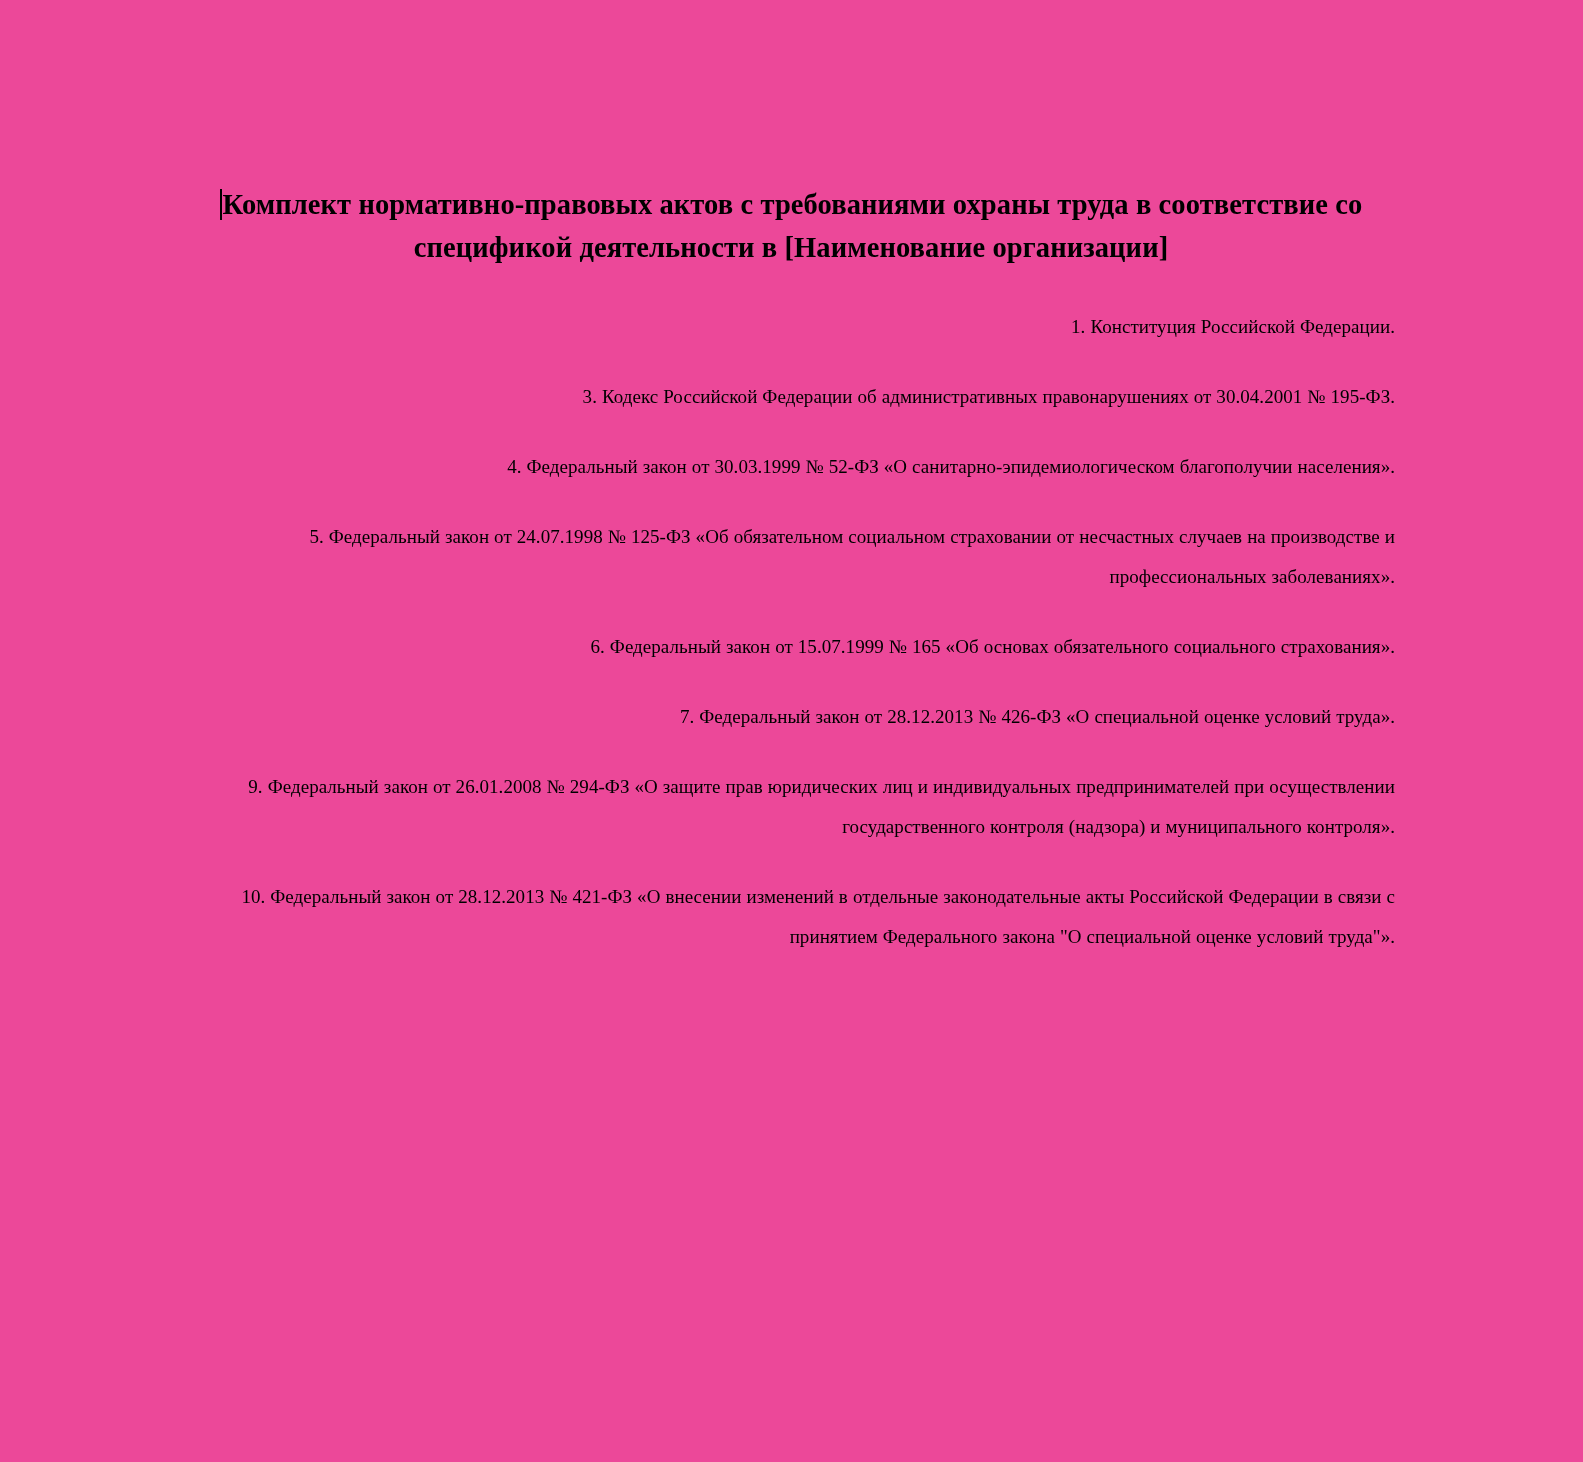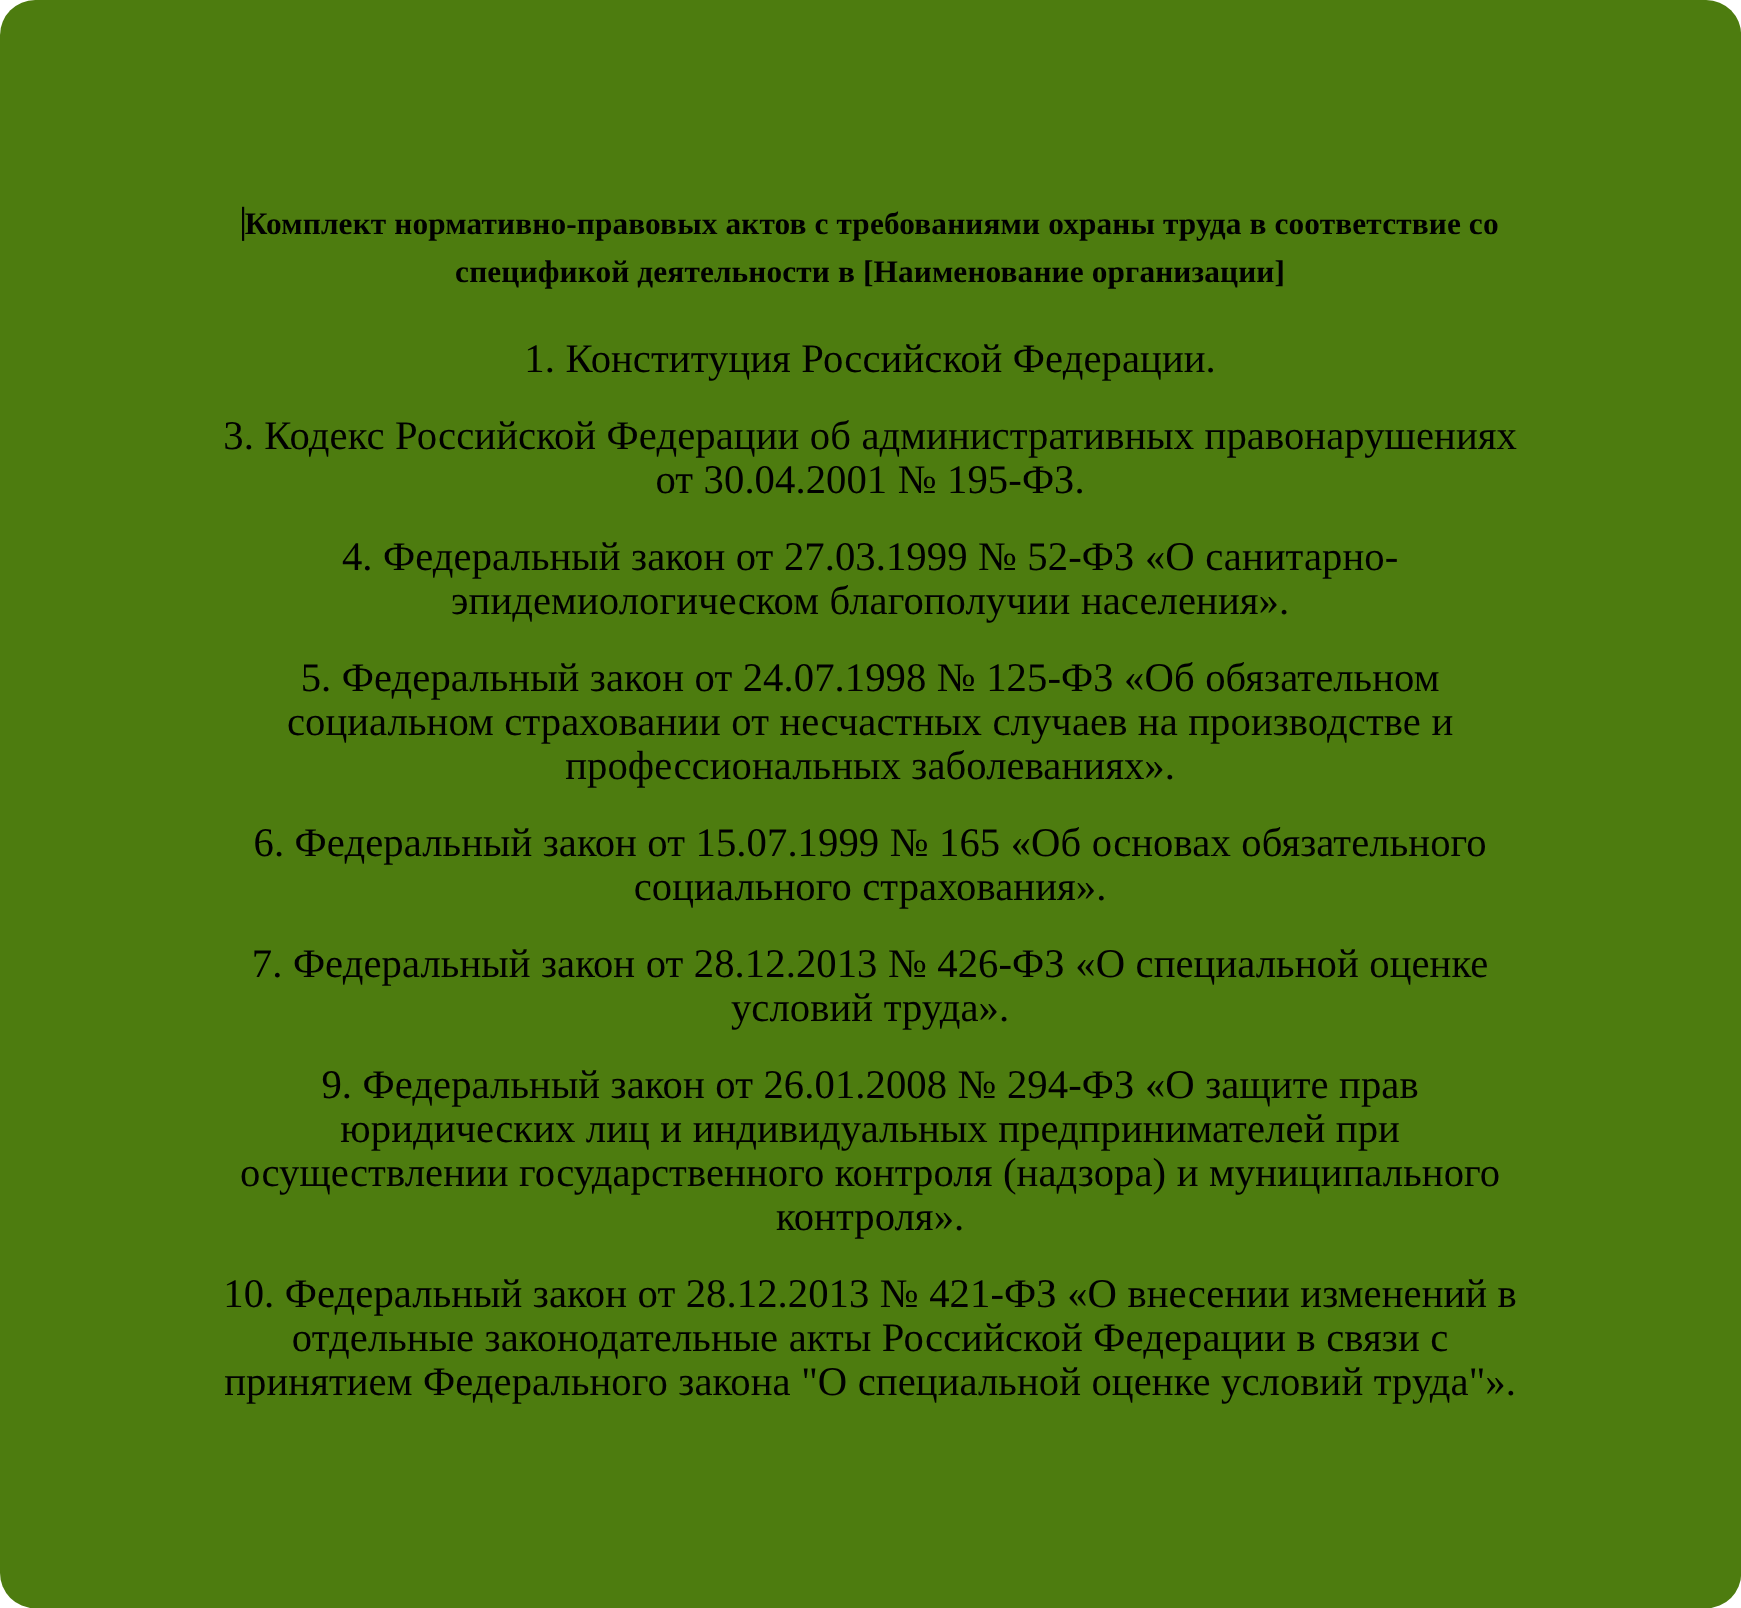--- a/index.html
+++ b/index.html
@@ -14,22 +14,21 @@
     overflow: hidden;
     font-family: "Liberation Serif", "DejaVu Serif", serif;
     color: #000000;
     -webkit-font-smoothing: antialiased;
   }
 
   .page {
     position: relative;
     width: 1583px;
     height: 1462px;
-    background: #4d7c0f;
-    border-radius: 32px;
+    background: #ec4899;
   }
 
   .content {
     position: absolute;
     left: 187px;
     top: 0;
     width: 1208px;
   }
 
   
@@ -48,44 +47,44 @@
     display: inline-block;
     width: 2px;
     height: 31px;
     background: #000000;
     vertical-align: -6px;
     margin-right: 1px;
   }
 
   
   .para {
-    font-size: 37px;
+    font-size: 19px;
     line-height: 40px;
-    text-align: center;
+    text-align: right;
     margin: 0;
     padding-top: 30px;
     letter-spacing: 0.05px;
     word-spacing: 0.2px;
   }
 
   .para:first-of-type {
     padding-top: 38px;
   }
 </style>
 </head>
 <body>
 
 <div class="page">
   <div class="content">
 
     <h1 class="doc-title"><span class="caret"></span><span>Комплект нормативно-правовых актов с требованиями охраны труда в соответствие со спецификой деятельности в [Наименование организации]</span></h1>
 
     <p class="para">1. Конституция Российской Федерации.</p>
     <p class="para">3. Кодекс Российской Федерации об административных правонарушениях от 30.04.2001 № 195-ФЗ.</p>
-    <p class="para">4. Федеральный закон от 27.03.1999 № 52-ФЗ «О санитарно-эпидемиологическом благополучии населения».</p>
+    <p class="para">4. Федеральный закон от 30.03.1999 № 52-ФЗ «О санитарно-эпидемиологическом благополучии населения».</p>
     <p class="para">5. Федеральный закон от 24.07.1998 № 125-ФЗ «Об обязательном социальном страховании от несчастных случаев на производстве и профессиональных заболеваниях».</p>
     <p class="para">6. Федеральный закон от 15.07.1999 № 165 «Об основах обязательного социального страхования».</p>
     <p class="para">7. Федеральный закон от 28.12.2013 № 426-ФЗ «О специальной оценке условий труда».</p>
     <p class="para">9. Федеральный закон от 26.01.2008 № 294-ФЗ «О защите прав юридических лиц и индивидуальных предпринимателей при осуществлении государственного контроля (надзора) и муниципального контроля».</p>
     <p class="para">10. Федеральный закон от 28.12.2013 № 421-ФЗ «О внесении изменений в отдельные законодательные акты Российской Федерации в связи с принятием Федерального закона "О специальной оценке условий труда"».</p>
 
   </div>
 </div>
 
 </body></html>

